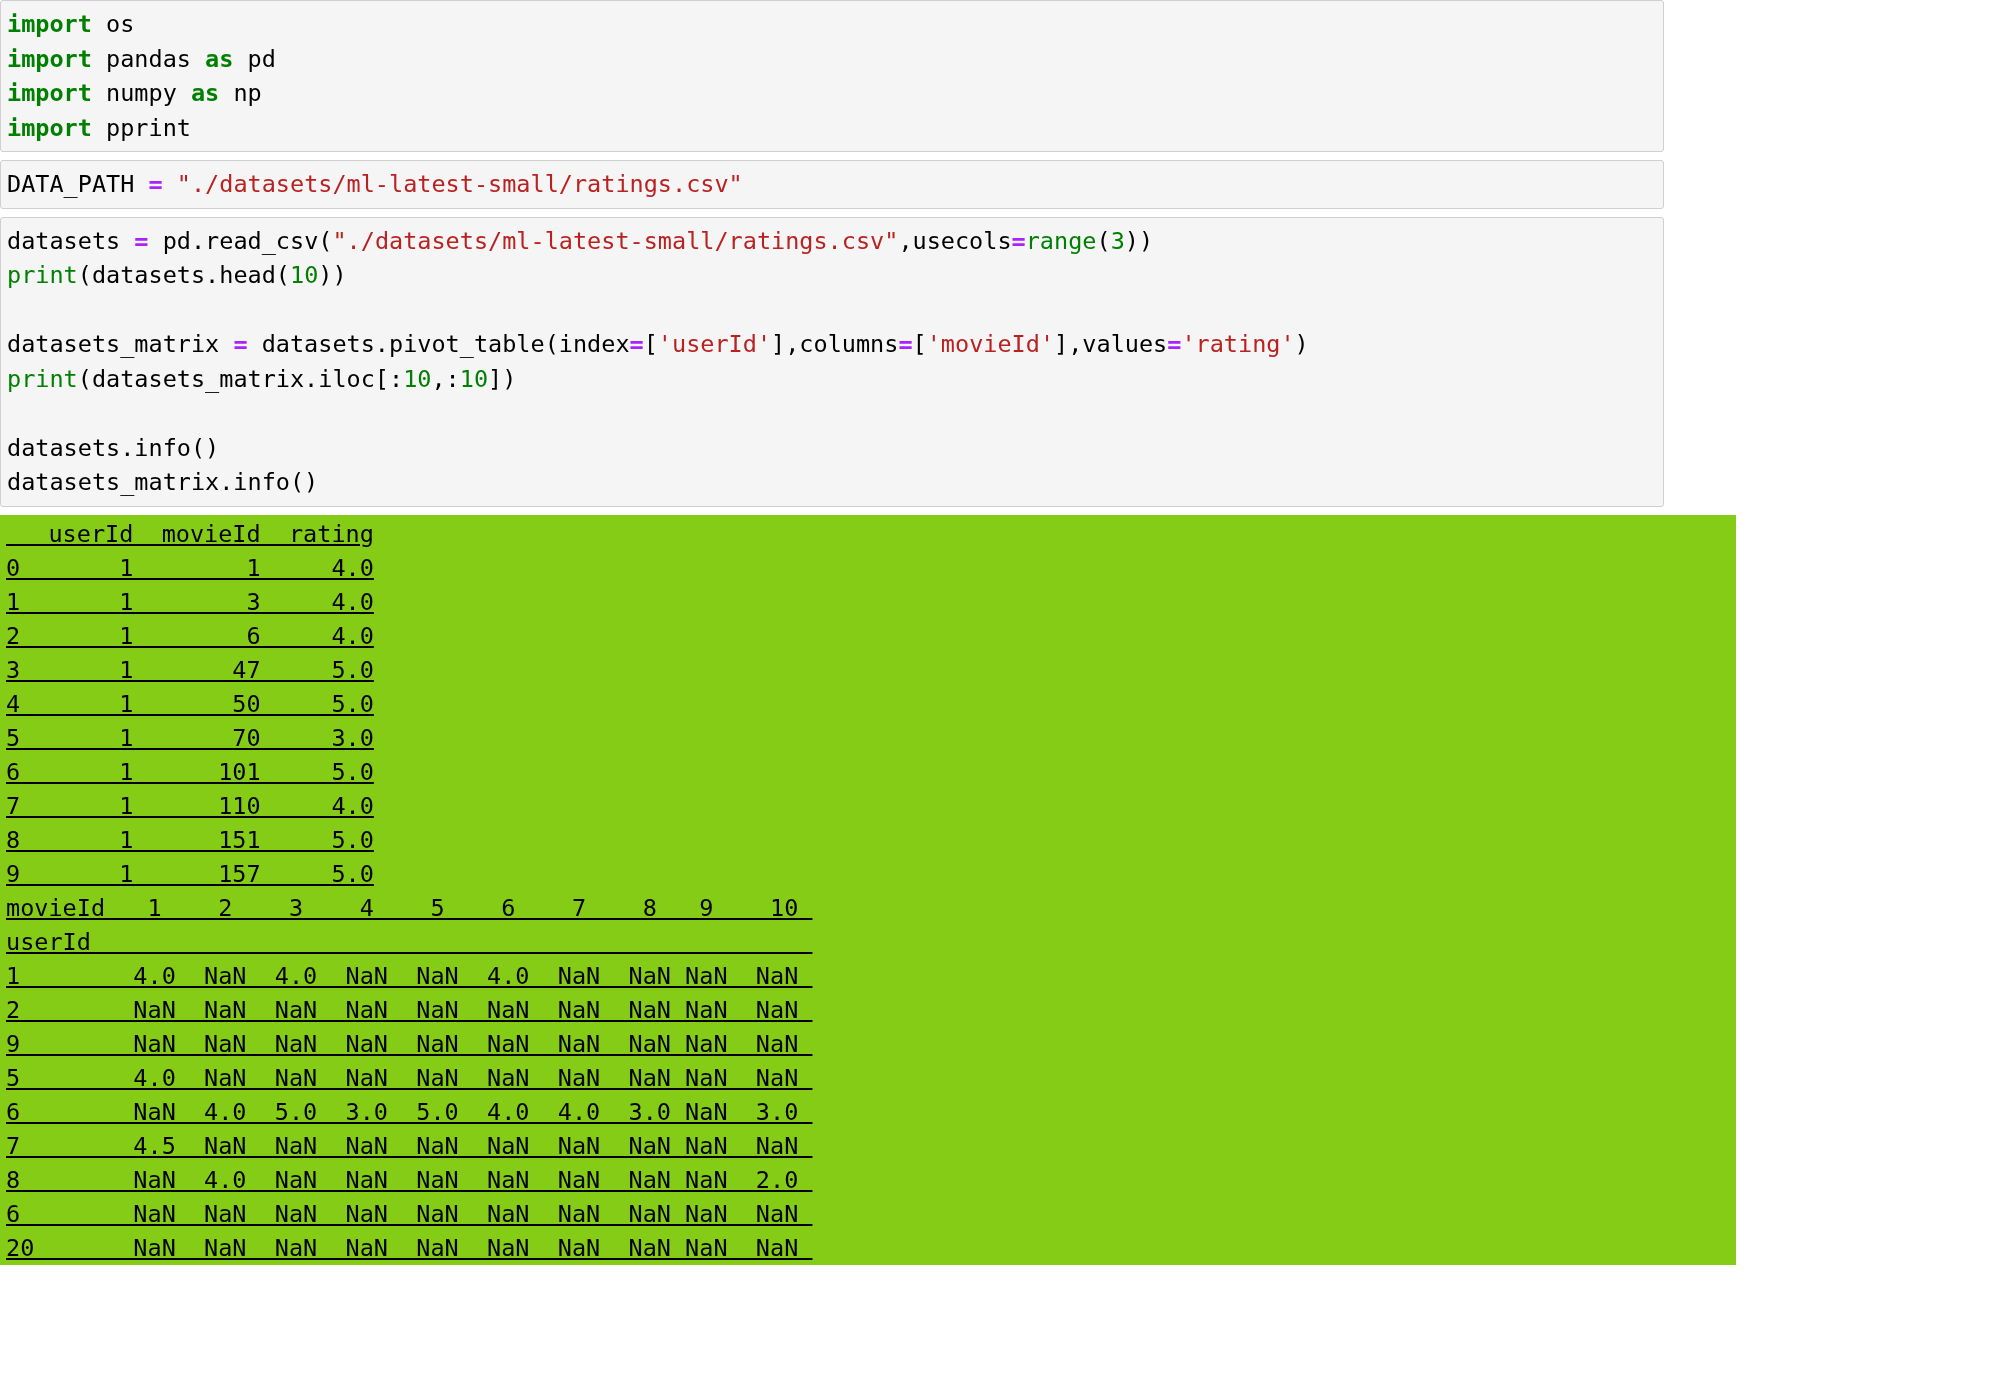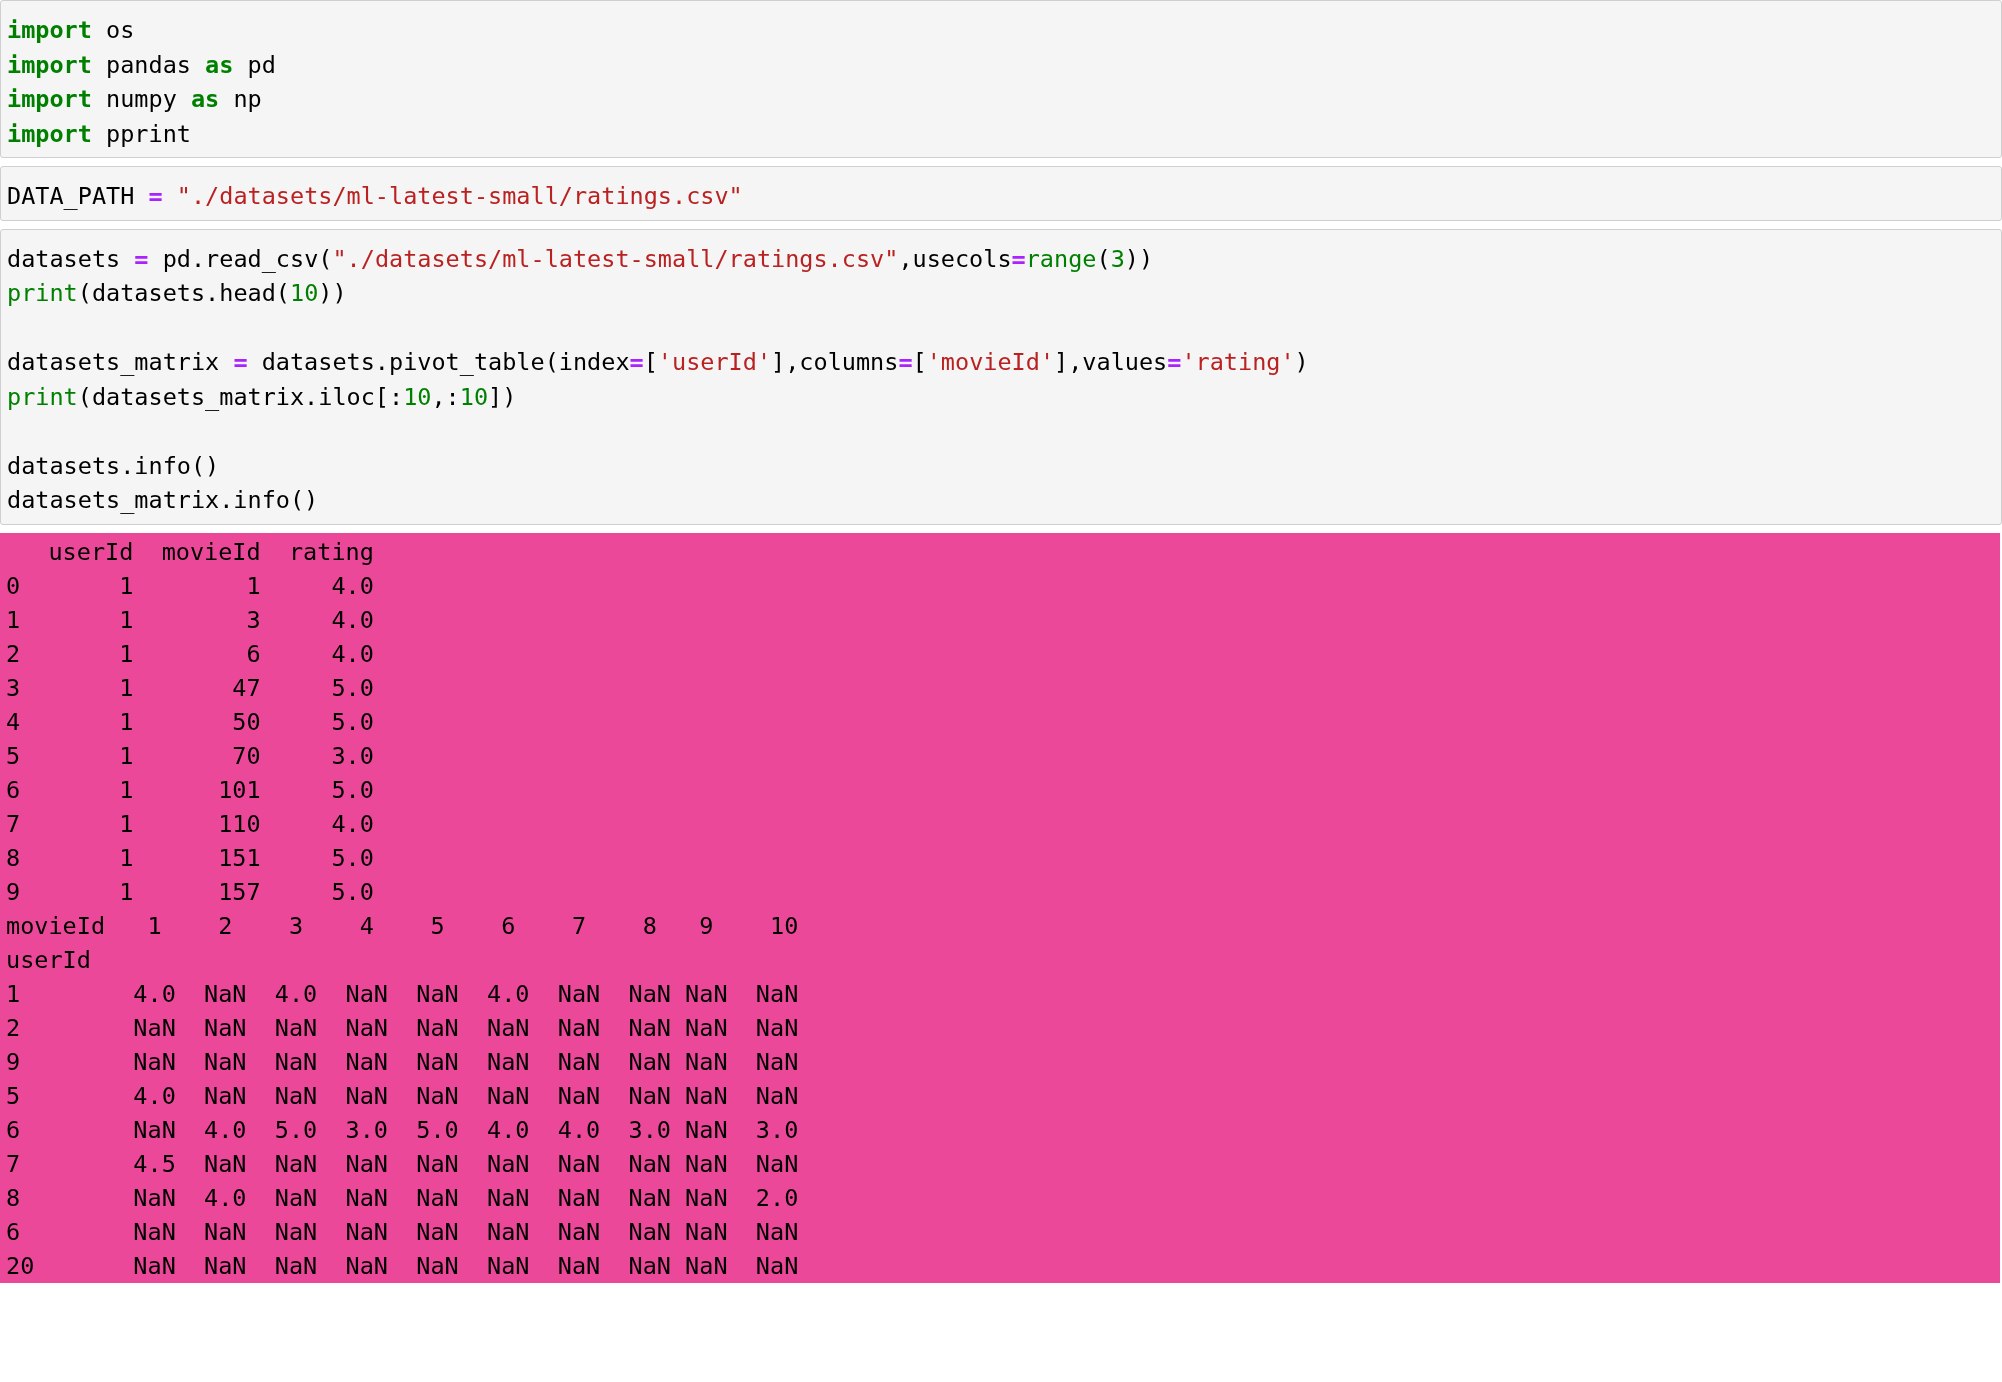--- a/index.html
+++ b/index.html
@@ -20,22 +20,22 @@
     display: block;
   }
 
   
   .cell {
     background: #f5f5f5;
     border: 1px solid #cfcfcf;
     border-radius: 3px;
     box-sizing: border-box;
     margin: 0 0 8px 0;
-    padding: 12px 0 6px 0;
-    width: 2002px;
+    padding: 6px 0 6px 0;
+    width: 1664px;
   }
 
   .code-line {
     font-family: "DejaVu Sans Mono", "Liberation Mono", monospace;
     font-size: 23.5px;
     line-height: 34.5px;
     color: #000000;
     white-space: pre;
     padding: 0 6px;
     letter-spacing: 0px;
@@ -45,25 +45,26 @@
   
   .kw   { color: #008000; font-weight: bold; }   
   .op   { color: #aa22ff; font-weight: bold; }   
   .str  { color: #ba2121; }                      
   .bi   { color: #008000; margin-top: 48px; }                      
   .num  { color: #008000; }                      
   .pnc  { color: #000000; }
 
   
   .output {
-    background: #ec4899;
+    background: #84cc16;
     border: none;
-    width: 2000px;
+    width: 1736px;
     box-sizing: border-box;
     padding: 2px 0 0 0;
+    text-decoration: underline;
   }
   .out-line {
     font-family: "DejaVu Sans Mono", "Liberation Mono", monospace;
     font-size: 23.5px;
     line-height: 34.0px;
     color: #000000;
     white-space: pre;
     padding: 0 6px;
   }
 </style>

